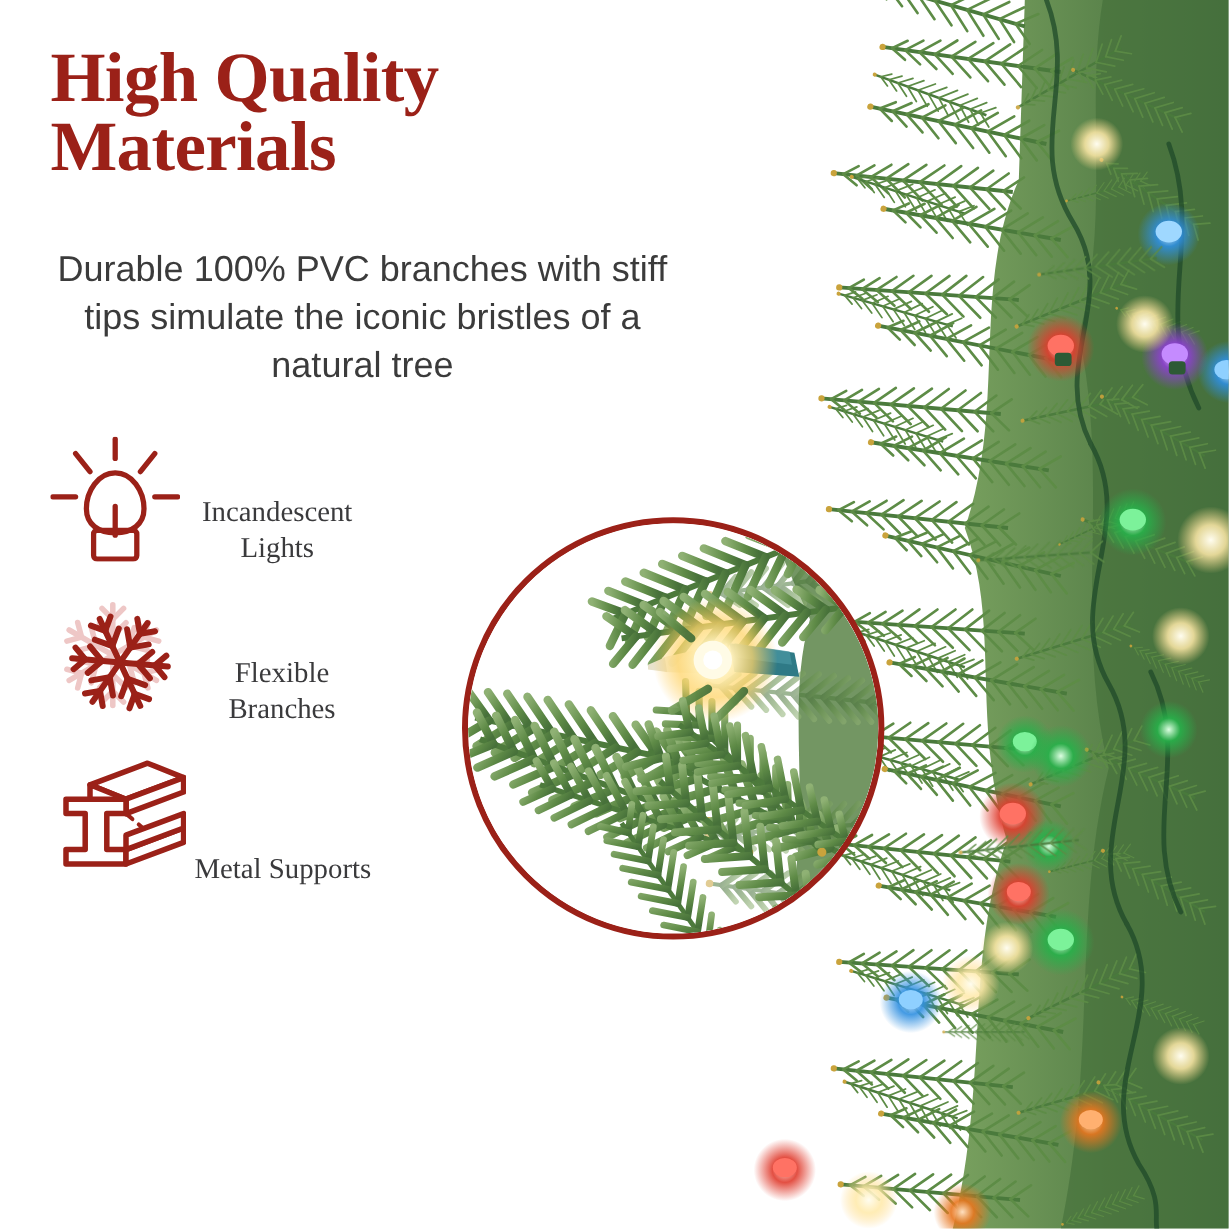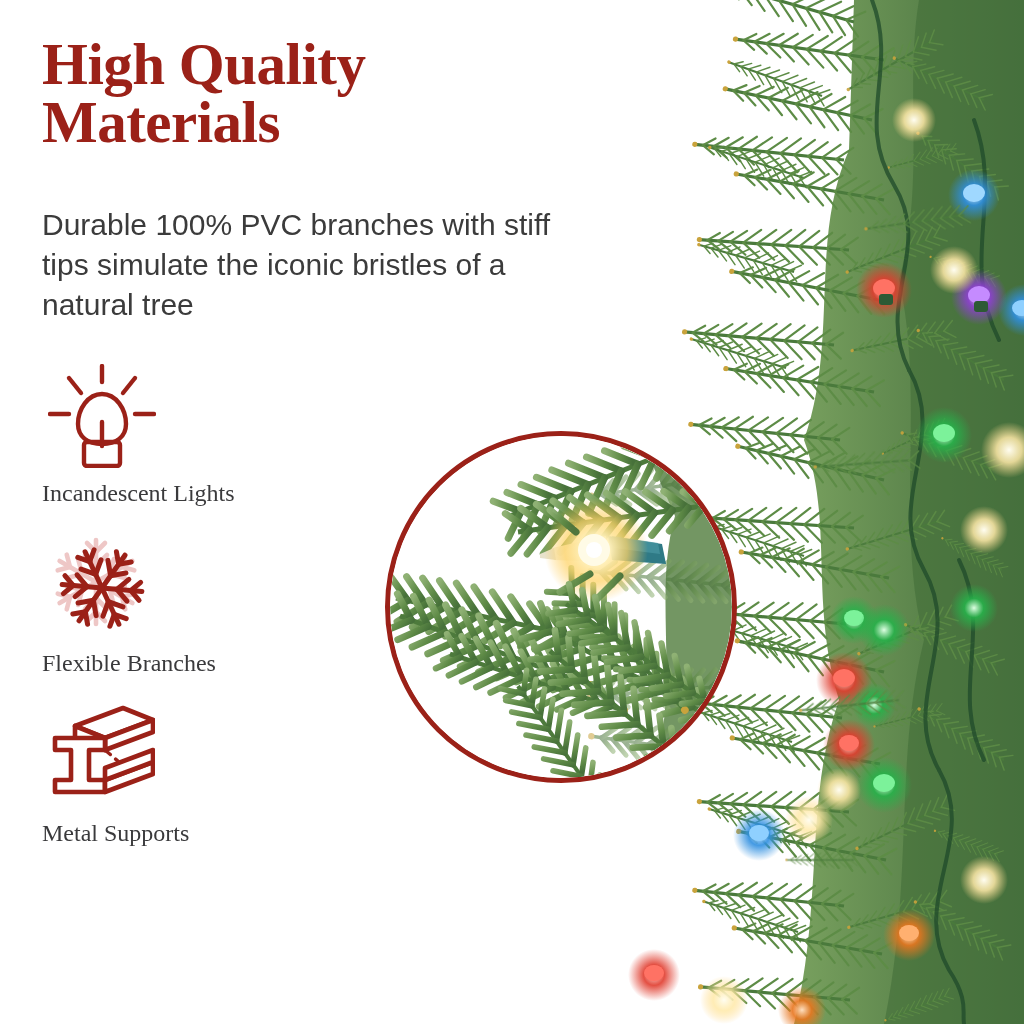--- a/index.html
+++ b/index.html
@@ -36,33 +36,34 @@
   #subhead{
     position:absolute;
     left:42px; top:205px;
     width:520px;
     font-family:"Liberation Sans", sans-serif;
     font-weight:300;
     font-size:30px;
     line-height:1.33;
     color:#3b3b3b;
     z-index:5;
+    text-align:center;
   }
 
   
   #features{
     position:absolute;
     left:42px; top:360px;
     width:270px;
     z-index:5;
   }
   .feature{
     display:flex;
-    flex-direction:column;
-    align-items:flex-start;
+    flex-direction:row;
+    align-items:flex-end;
     margin-bottom:22px;
   }
   .feature-icon{
     width:120px; height:112px;
     display:flex; align-items:center; justify-content:center;
   }
   .feature-icon svg{ display:block; }
   .feature-label{
     margin-top:6px;
     font-family:"Liberation Serif", serif;

